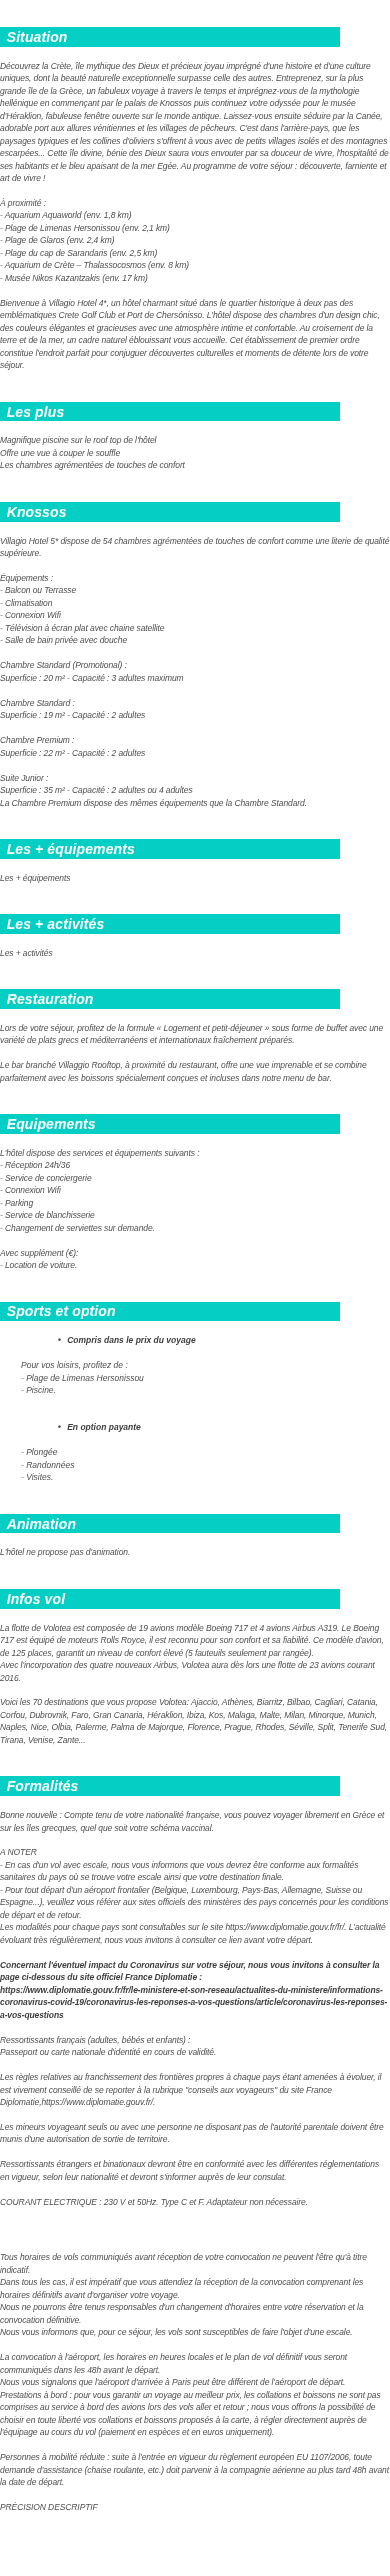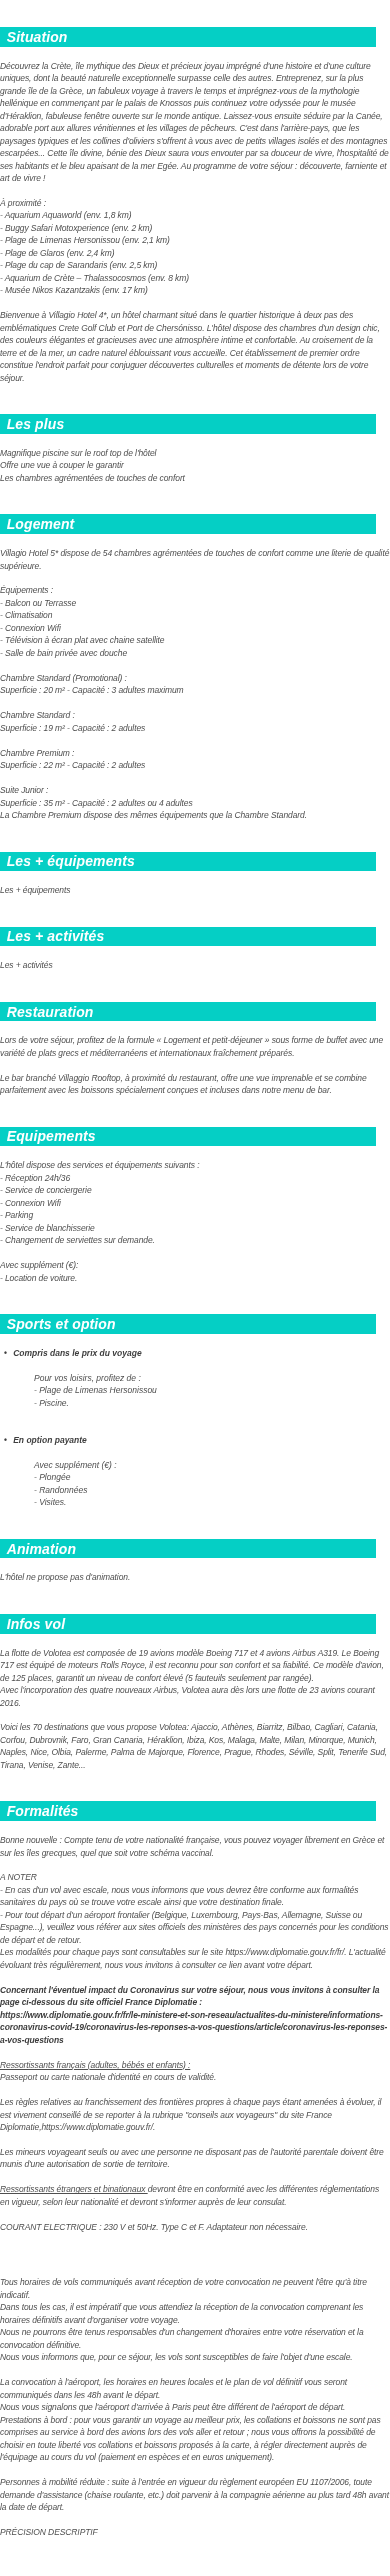--- a/index.html
+++ b/index.html
@@ -18,86 +18,86 @@
     color:var(--text);
   }
   main{padding-top:27px;}
   section{margin-bottom:30px;}
   .bar{
     background:var(--accent);
     height:19.6px;
     display:flex;
     align-items:center;
     padding-left:6.7px;
-    width:376px;
+    width:340px;
   }
   .bar-title{
     color:var(--header-text);
     font-weight:bold;
     font-style:italic;
     font-size:14px;
     letter-spacing:0.1px;
     white-space:nowrap;
   }
   .body{padding:13px 1.5px 0 0;}
   .line{
     margin:0;
     font-size:8.5px;
     line-height:12.5px;
     letter-spacing:-0.1px;
     word-wrap:break-word;
   }
   .blank{height:12.4px;}
-  .ind{padding-left:34px;letter-spacing:0;}
+  .ind{padding-left:21px;letter-spacing:0;}
   .bullet{
-    padding-left:4px;
+    padding-left:15px;
     font-weight:bold;
     color:var(--bold-text);
     letter-spacing:0;
+    margin-left:43px;
   }
   .bullet .dot{margin-right:6.2px;font-style:normal;}
   .b{font-weight:bold;color:var(--bold-text);}
-  .u{text-decoration:underline;}
+  .u{}
 </style>
 </head>
 <body>
 
 <main>
     <section>
       <div class="bar">
         <span class="bar-title">Situation</span>
       </div>
       <div class="body">
         <p class="line"><span>Découvrez la Crète, île mythique des Dieux et précieux joyau imprégné d'une histoire et d'une culture uniques, dont la beauté naturelle exceptionnelle surpasse celle des autres. Entreprenez, sur la plus grande île de la Grèce, un fabuleux voyage à travers le temps et imprégnez-vous de la mythologie hellénique en commençant par le palais de Knossos puis continuez votre odyssée pour le musée d'Héraklion, fabuleuse fenêtre ouverte sur le monde antique. Laissez-vous ensuite séduire par la Canée, adorable port aux allures vénitiennes et les villages de pêcheurs. C'est dans l'arrière-pays, que les paysages typiques et les collines d'oliviers s'offrent à vous avec de petits villages isolés et des montagnes escarpées... Cette île divine, bénie des Dieux saura vous envouter par sa douceur de vivre, l'hospitalité de ses habitants et le bleu apaisant de la mer Egée. Au programme de votre séjour : découverte, farniente et art de vivre !</span></p>
         <div class="blank"></div>
         <p class="line"><span>À proximité :</span></p>
         <p class="line"><span>- Aquarium Aquaworld (env. 1,8 km)</span></p>
-        <p class="line"><span>- Buggy Safari Motoxperience (env. 2 km)</span></p>
         <p class="line"><span>- Plage de Limenas Hersonissou (env. 2,1 km)</span></p>
         <p class="line"><span>- Plage de Glaros (env. 2,4 km)</span></p>
         <p class="line"><span>- Plage du cap de Sarandaris (env. 2,5 km)</span></p>
         <p class="line"><span>- Aquarium de Crète – Thalassocosmos (env. 8 km)</span></p>
         <p class="line"><span>- Musée Nikos Kazantzakis (env. 17 km)</span></p>
         <div class="blank"></div>
         <p class="line"><span>Bienvenue à Villagio Hotel 4*, un hôtel charmant situé dans le quartier historique à deux pas des emblématiques Crete Golf Club et Port de Chersónisso. L'hôtel dispose des chambres d'un design chic, des couleurs élégantes et gracieuses avec une atmosphère intime et confortable. Au croisement de la terre et de la mer, un cadre naturel éblouissant vous accueille. Cet établissement de premier ordre constitue l'endroit parfait pour conjuguer découvertes culturelles et moments de détente lors de votre séjour.</span></p>
       </div>
     </section>
     <section>
       <div class="bar">
         <span class="bar-title">Les plus</span>
       </div>
       <div class="body">
         <p class="line"><span>Magnifique piscine sur le roof top de l'hôtel</span></p>
-        <p class="line"><span>Offre une vue à couper le garantir</span></p>
+        <p class="line"><span>Offre une vue à couper le souffle</span></p>
         <p class="line"><span>Les chambres agrémentées de touches de confort</span></p>
       </div>
     </section>
     <section>
       <div class="bar">
-        <span class="bar-title">Logement</span>
+        <span class="bar-title">Knossos</span>
       </div>
       <div class="body">
         <p class="line"><span>Villagio Hotel 5* dispose de 54 chambres agrémentées de touches de confort comme une literie de qualité supérieure.</span></p>
         <div class="blank"></div>
         <p class="line"><span>Équipements :</span></p>
         <p class="line"><span>- Balcon ou Terrasse</span></p>
         <p class="line"><span>- Climatisation</span></p>
         <p class="line"><span>- Connexion Wifi</span></p>
         <p class="line"><span>- Télévision à écran plat avec chaine satellite</span></p>
         <p class="line"><span>- Salle de bain privée avec douche</span></p>
@@ -166,21 +166,20 @@
       <div class="body">
         <p class="line bullet"><span class="dot">•</span><strong>Compris dans le prix du voyage</strong></p>
         <div class="blank"></div>
         <p class="line ind"><span>Pour vos loisirs, profitez de :</span></p>
         <p class="line ind"><span>- Plage de Limenas Hersonissou</span></p>
         <p class="line ind"><span>- Piscine.</span></p>
         <div class="blank"></div>
         <div class="blank"></div>
         <p class="line bullet"><span class="dot">•</span><strong>En option payante</strong></p>
         <div class="blank"></div>
-        <p class="line ind"><span>Avec supplément (€) :</span></p>
         <p class="line ind"><span>- Plongée</span></p>
         <p class="line ind"><span>- Randonnées</span></p>
         <p class="line ind"><span>- Visites.</span></p>
       </div>
     </section>
     <section>
       <div class="bar">
         <span class="bar-title">Animation</span>
       </div>
       <div class="body">

